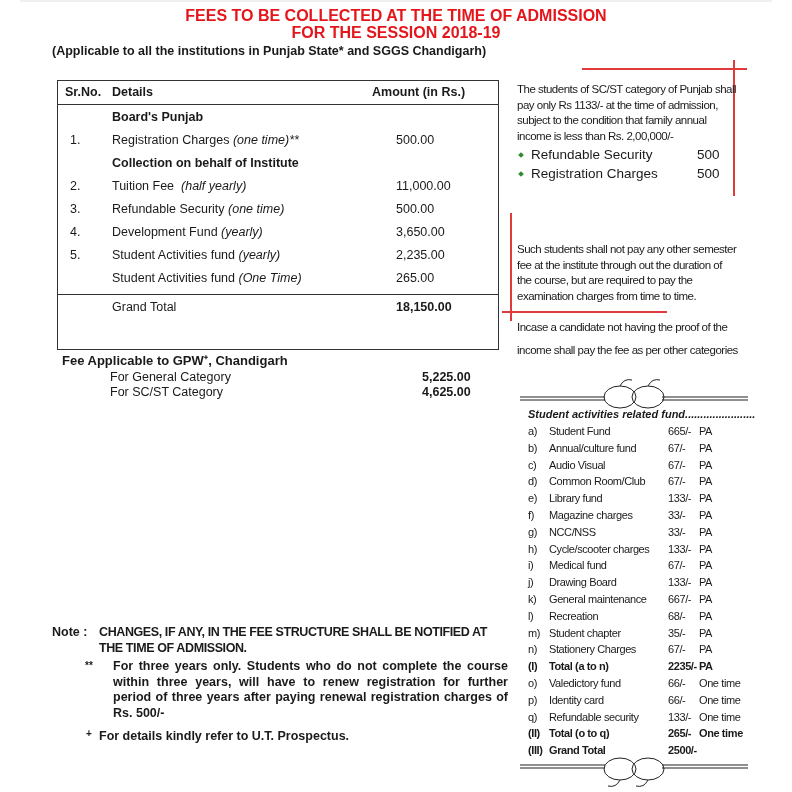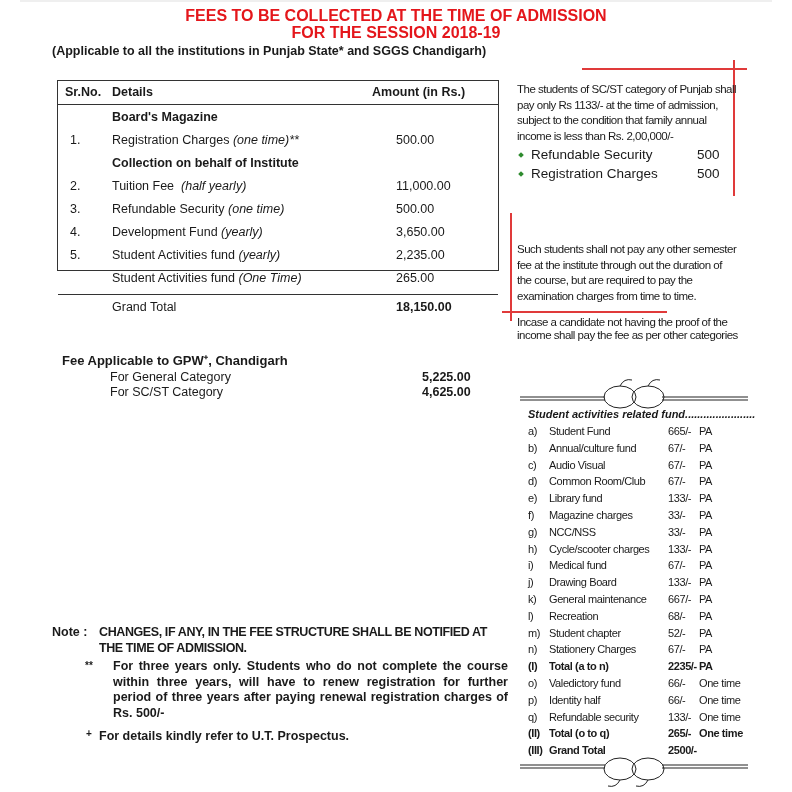--- a/index.html
+++ b/index.html
@@ -13,21 +13,21 @@
     color: #e4161b; font-weight: bold; font-size: 16px; line-height: 18px;
   }
   .title.l1 { top: 7px; text-align: center; }
   .title.l2 { top: 24px; }
   .subtitle {
     position: absolute; left: 52px; top: 44px; font-size: 12.5px; font-weight: bold; color: #1a1a1a;
   }
 
   
   .fee-table {
-    position: absolute; left: 57px; top: 80px; width: 442px; height: 191px;
+    position: absolute; left: 57px; top: 80px; width: 442px; height: 270px;
     border: 1.5px solid #333; box-sizing: border-box;
   }
   .fee-table .hdr {
     position: absolute; left: 0; right: 0; top: 0; height: 23px; border-bottom: 1.5px solid #333;
     font-weight: bold; font-size: 12.5px;
   }
   .fee-table .hdr span { position: absolute; top: 4px; }
   .row { position: absolute; left: 0; right: 0; height: 20px; font-size: 12.5px; }
   .row .sr { position: absolute; left: 12px; top: 2px; }
   .row .det { position: absolute; left: 54px; top: 2px; white-space: nowrap; }
@@ -41,21 +41,21 @@
   .red { position: absolute; background: #e03a3a; }
 
   
   .scst { position: absolute; left: 517px; top: 82px; width: 222px; font-size: 11.5px; line-height: 15.5px; letter-spacing: -0.5px; }
   .scst p { margin: 0; }
   .bullets { position: absolute; left: 517px; top: 146px; width: 222px; font-size: 13.5px; line-height: 18.5px; }
   .bullet { position: relative; padding-left: 14px; }
   .bullet .dot { position: absolute; left: 2px; top: 7px; width: 4px; height: 4px; background: #2e8b2e; transform: rotate(45deg); }
   .bullet .amt { position: absolute; left: 180px; top: 0; }
   .scst2 { position: absolute; left: 517px; top: 242px; width: 222px; font-size: 11.5px; line-height: 15.5px; letter-spacing: -0.5px; }
-  .scst3 { position: absolute; left: 517px; top: 316px; width: 222px; font-size: 11.5px; line-height: 13px; letter-spacing: -0.5px; }
+  .scst3 { position: absolute; left: 517px; top: 316px; width: 222px; font-size: 11.5px; line-height: 23px; letter-spacing: -0.5px; }
 
   
   .gpw-title { position: absolute; left: 62px; top: 351px; font-size: 13px; font-weight: bold; }
   .gpw-row { position: absolute; left: 110px; font-size: 12.5px; }
   .gpw-amt { position: absolute; left: 422px; font-size: 12.5px; font-weight: bold; }
 
   
   .flourish { position: absolute; left: 520px; width: 230px; height: 34px; }
 
   
@@ -87,21 +87,21 @@
 
 <div class="fee-table">
   <div class="hdr">
     <span style="left:7px">Sr.No.</span>
     <span style="left:54px">Details</span>
     <span style="left:314px">Amount (in Rs.)</span>
   </div>
   <div id="fee-rows">
       <div class="row section" style="top: 27px;">
         <span class="sr"></span>
-        <span class="det"><span style="white-space: pre;">Board's Magazine</span><i></i></span>
+        <span class="det"><span style="white-space: pre;">Board's Punjab</span><i></i></span>
         <span class="amt"></span>
       </div>
       <div class="row" style="top: 50px;">
         <span class="sr">1.</span>
         <span class="det"><span style="white-space: pre;">Registration Charges </span><i>(one time)**</i></span>
         <span class="amt">500.00</span>
       </div>
       <div class="row section" style="top: 73px;">
         <span class="sr"></span>
         <span class="det"><span style="white-space: pre;">Collection on behalf of Institute</span><i></i></span>
@@ -260,21 +260,21 @@
     </div>
     <div class="sa-row" style="top: 609.8px;">
       <span class="k">l)</span>
       <span class="n">Recreation</span>
       <span class="v">68/-</span>
       <span class="p">PA</span>
     </div>
     <div class="sa-row" style="top: 626.6px;">
       <span class="k">m)</span>
       <span class="n">Student chapter</span>
-      <span class="v">52/-</span>
+      <span class="v">35/-</span>
       <span class="p">PA</span>
     </div>
     <div class="sa-row" style="top: 643.4px;">
       <span class="k">n)</span>
       <span class="n">Stationery Charges</span>
       <span class="v">67/-</span>
       <span class="p">PA</span>
     </div>
     <div class="sa-row bold" style="top: 660.2px;">
       <span class="k">(I)</span>
@@ -283,21 +283,21 @@
       <span class="p">PA</span>
     </div>
     <div class="sa-row" style="top: 677px;">
       <span class="k">o)</span>
       <span class="n">Valedictory fund</span>
       <span class="v">66/-</span>
       <span class="p">One time</span>
     </div>
     <div class="sa-row" style="top: 693.8px;">
       <span class="k">p)</span>
-      <span class="n">Identity half</span>
+      <span class="n">Identity card</span>
       <span class="v">66/-</span>
       <span class="p">One time</span>
     </div>
     <div class="sa-row" style="top: 710.6px;">
       <span class="k">q)</span>
       <span class="n">Refundable security</span>
       <span class="v">133/-</span>
       <span class="p">One time</span>
     </div>
     <div class="sa-row bold" style="top: 727.4px;">

